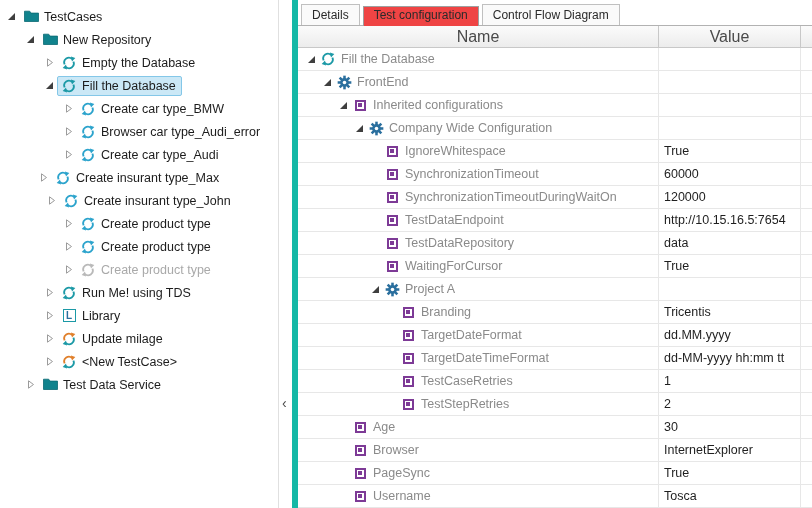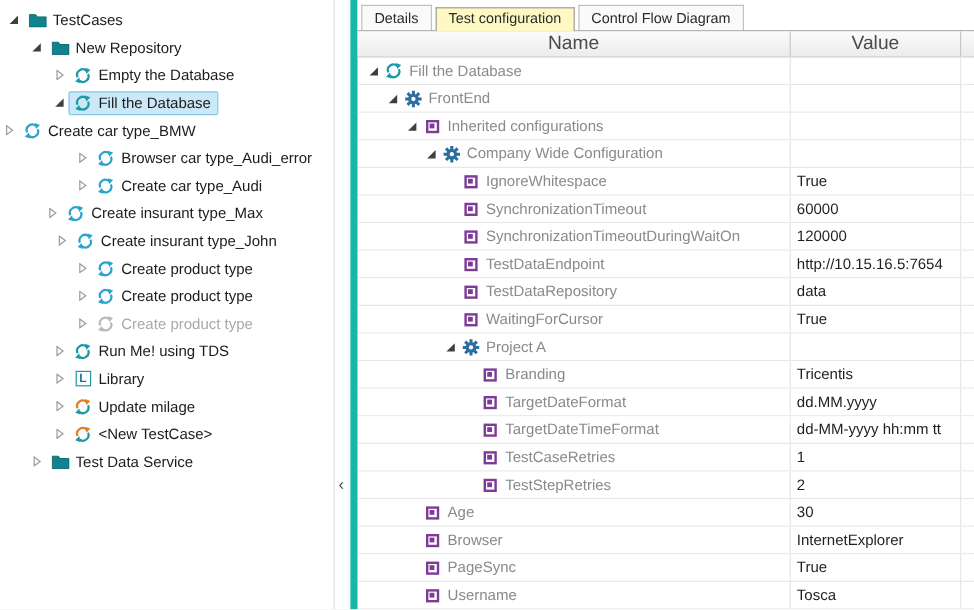--- a/index.html
+++ b/index.html
@@ -5,41 +5,41 @@
   * { box-sizing: border-box; margin: 0; padding: 0; }
   html,body { background:#fff; }
   body { font-family: "Liberation Sans", "DejaVu Sans", sans-serif; }
 
   .app { position: relative; width: 812px; height: 508px; background: #fff; overflow: hidden; outline: 1px solid #d6d6d6; font-size: 12.5px; color:#1c1c1c; }
 
   
   .tree-panel { position: absolute; left: 0; top: 0; width: 279px; height: 100%; border-right: 1px solid #e0e0e0; padding-top: 5px; overflow: hidden; background:#fff; }
   .tree-item { height: 23px; display: flex; align-items: center; white-space: nowrap; cursor: default; }
   .tw { width: 15px; flex: none; display: inline-flex; justify-content: center; align-items: center; }
-  .sel-wrap { display: inline-flex; align-items: center; padding: 2px 5px 2px 2px; border: 1px solid transparent; border-radius: 2px; }
+  .sel-wrap { display: inline-flex; align-items: flex-start; padding: 2px 5px 2px 2px; border: 1px solid transparent; border-radius: 2px; }
   .sel-wrap.selected { background: var(--selection-bg); border-color: var(--selection-border); }
   .ti { width: 18px; flex: none; display: inline-flex; justify-content: center; align-items: center; }
   .tl { margin-left: 4px; color: #1c1c1c; }
   .tl.disabled { color: #a9a9a9; }
 
   .lib-box { width: 13px; height: 13px; border: 1px solid var(--refresh-teal); background: #fff; color: var(--gear); font-weight: bold; font-size: 10px; display: inline-flex; align-items: center; justify-content: center; }
 
   .sq-outer { width: 11px; height: 11px; border: 2px solid var(--purple); background: #fff; display: inline-flex; align-items: center; justify-content: center; }
   .sq-inner { width: 4px; height: 4px; background: var(--purple); }
 
   
   .splitter { position: absolute; left: 280px; top: 0; width: 12px; height: 100%; background: #fff; }
   .collapse { position: absolute; left: 2px; top: 396px; font-size: 14px; color: #4a4a4a; line-height: 14px; cursor: pointer; }
 
   
   .right-panel { position: absolute; left: 292px; top: 0; width: 611px; height: 100%; border-left: 6px solid #14b8a6; background: #fff; }
 
   .tab-bar { height: 26px; display: flex; align-items: flex-end; padding-left: 3px; border-bottom: 1px solid #b2b2b2; background: #fff; position: relative; }
   .tab { border: 1px solid #c0c0c0; border-bottom: none; background: #fafafa; padding: 3px 10px 3px; margin-right: 3px; font-size: 12px; color: #2a2a2a; position: relative; cursor: pointer; }
-  .tab.active { background: #fef9c3; border-color: #9f9f9f; padding: 1px 10px 4px; margin-bottom: -1px; z-index: 2; margin-top: 36px; }
+  .tab.active { background: #ef4444; border-color: #9f9f9f; padding: 1px 10px 4px; margin-bottom: -1px; z-index: 2; margin-top: 36px; }
 
   .grid-header { height: 22px; display: flex; border-bottom: 1px solid #c8c8c8; background: linear-gradient(#fbfbfb, #ececec); font-size: 16px; color: #4a4a4a; justify-content: space-between; }
   .gh-name  { width: 361px; border-right: 1px solid #c8c8c8; text-align: center; line-height: 21px; }
   .gh-value { width: 142px; border-right: 1px solid #c8c8c8; text-align: center; line-height: 21px; }
   .gh-gutter { flex: 1; }
 
   .grid-body { height: 460px; overflow: hidden; }
   .grow { height: 23px; display: flex; border-bottom: 1px solid #e7e7e7; background: #fff; }
   .cname  { width: 361px; border-right: 1px solid #e7e7e7; display: flex; align-items: center; white-space: nowrap; overflow: hidden; }
   .aw  { width: 15px; flex: none; display: inline-flex; justify-content: center; align-items: center; }
@@ -112,21 +112,21 @@
             <svg width="14" height="14" viewBox="0 0 16 16">
               <path d="M3 9.5 A5.3 5.3 0 0 1 11.6 3.6" fill="none" stroke="#1b99a6" stroke-width="2.1"></path>
               <polygon points="10.2,0.6 15.2,2.4 11.4,6.4" fill="#1b99a6"></polygon>
               <path d="M13 6.5 A5.3 5.3 0 0 1 4.4 12.4" fill="none" stroke="#1b99a6" stroke-width="2.1"></path>
               <polygon points="5.8,15.4 0.8,13.6 4.6,9.6" fill="#1b99a6"></polygon>
             </svg>
           </span>
           <span class="tl">Fill the Database</span>
         </span>
       </div>
-      <div class="tree-item" style="">
+      <div class="tree-item" style="padding-left:61px">
         <span class="tw">
           <svg width="9" height="9" viewBox="0 0 9 9">
             <polygon points="2.5,0.8 2.5,8.2 7.5,4.5" fill="#fdfdfd" stroke="#9b9b9b" stroke-width="1"></polygon>
           </svg>
         </span>
         <span class="sel-wrap">
           <span class="ti">
             <svg width="14" height="14" viewBox="0 0 16 16">
               <path d="M3 9.5 A5.3 5.3 0 0 1 11.6 3.6" fill="none" stroke="#2ba3cc" stroke-width="2.1"></path>
               <polygon points="10.2,0.6 15.2,2.4 11.4,6.4" fill="#2ba3cc"></polygon>

